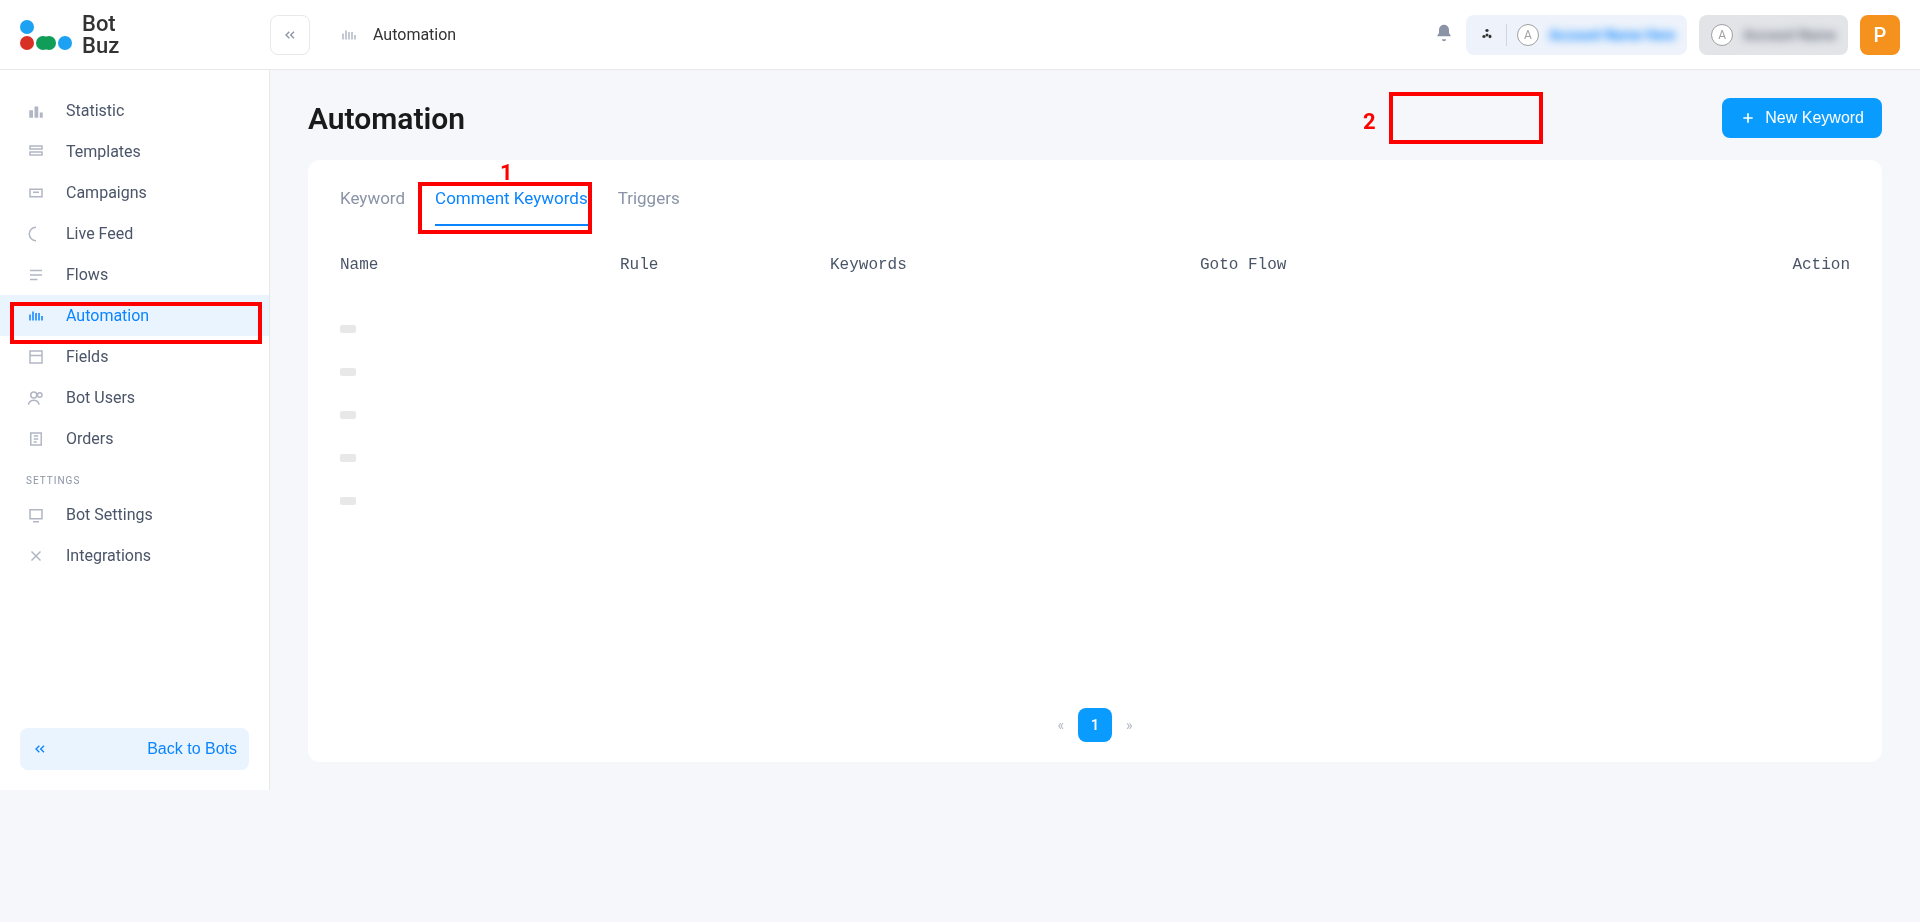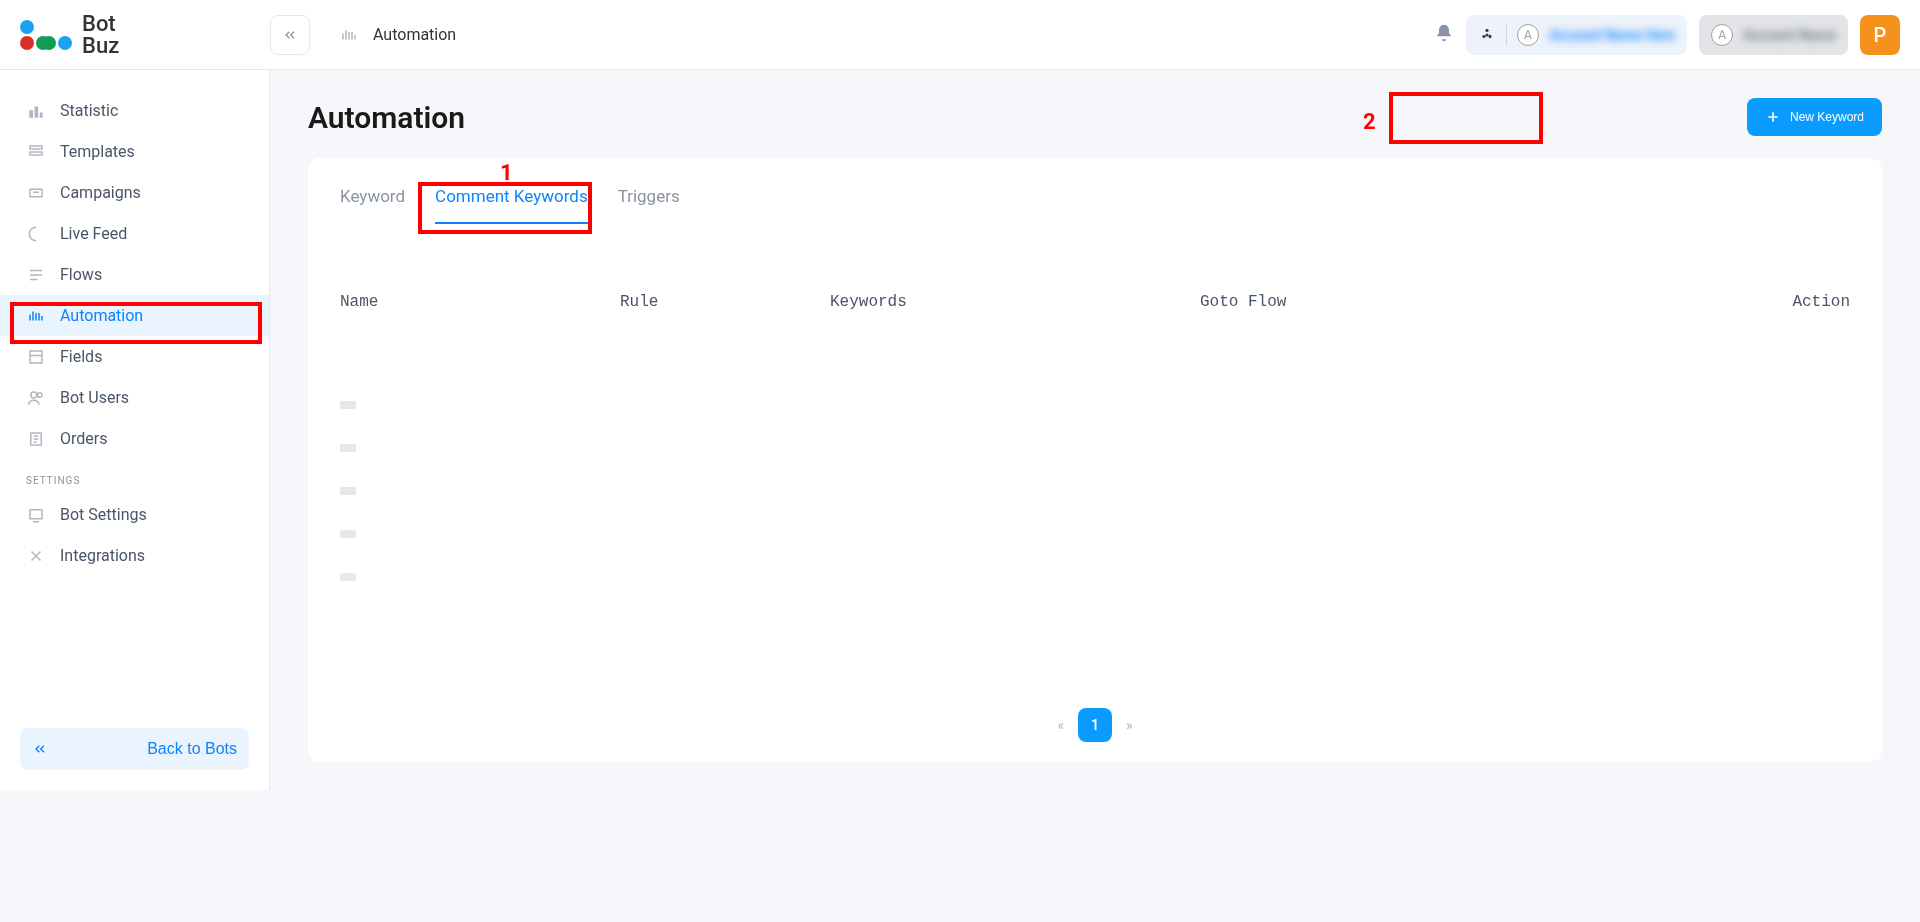--- a/index.html
+++ b/index.html
@@ -56,45 +56,45 @@
       display: flex; align-items: center; justify-content: center;
       color: #fff; font-size: 20px; font-weight: 500;
     }
     .body { flex: 1; display: flex; }
     .sidebar {
       width: 270px; background: #fff; border-right: 1px solid #e8e8e8;
       display: flex; flex-direction: column; padding-top: 20px;
     }
     .nav { list-style: none; }
     .nav li {
-      display: flex; align-items: center; gap: 14px;
+      display: flex; align-items: center; gap: 20px;
       padding: 11px 26px; cursor: pointer; color: #4a5568; font-size: 16px;
     }
     .nav li.active { background: #eaf4fe; color: #0a84ff; }
     .nav li .nav-icon { width: 20px; display: flex; align-items: center; justify-content: center; color: #b0b7c3; }
     .nav li.active .nav-icon { color: #0a84ff; }
     .sidebar-section {
       padding: 16px 26px 8px; color: #8a94a6; font-size: 10px; letter-spacing: 1px;
     }
     .back-btn {
       margin: auto 20px 20px; background: #eaf4fe; color: #0a84ff;
       border: none; border-radius: 8px; padding: 12px; font-size: 16px;
       display: flex; align-items: center; justify-content: space-between; gap: 10px; cursor: pointer;
     }
     .main { flex: 1; padding: 28px 38px; display: flex; flex-direction: column; }
     .page-head { display: flex; align-items: center; justify-content: space-between; margin-bottom: 22px; }
     .page-title { font-size: 30px; font-weight: 600; color: #1a1a1a; }
     .new-btn {
       background: #0a9bff; color: #fff; border: none; border-radius: 8px;
-      padding: 11px 18px; font-size: 12px; font-weight: 500;
+      padding: 11px 18px; font-size: 16px; font-weight: 500;
       display: flex; align-items: center; gap: 9px; cursor: pointer;
     }
     .panel {
       background: #fff; border-radius: 12px; flex: 1;
-      display: flex; flex-direction: column; padding: 0 0 20px 0; gap: 39px;
+      display: flex; flex-direction: column; padding: 0 0 20px 0;
     }
     .tabs { display: flex; gap: 30px; padding: 28px 32px 0; border-bottom: none; }
     .tab {
       padding-bottom: 16px; font-size: 17px; color: #8a94a6; cursor: pointer;
       border-bottom: 2px solid transparent;
     }
     .tab.active { color: #0a84ff; border-bottom-color: #0a84ff; }
     .table-head {
       display: grid;
       grid-template-columns: 280px 210px 370px 260px 1fr;

